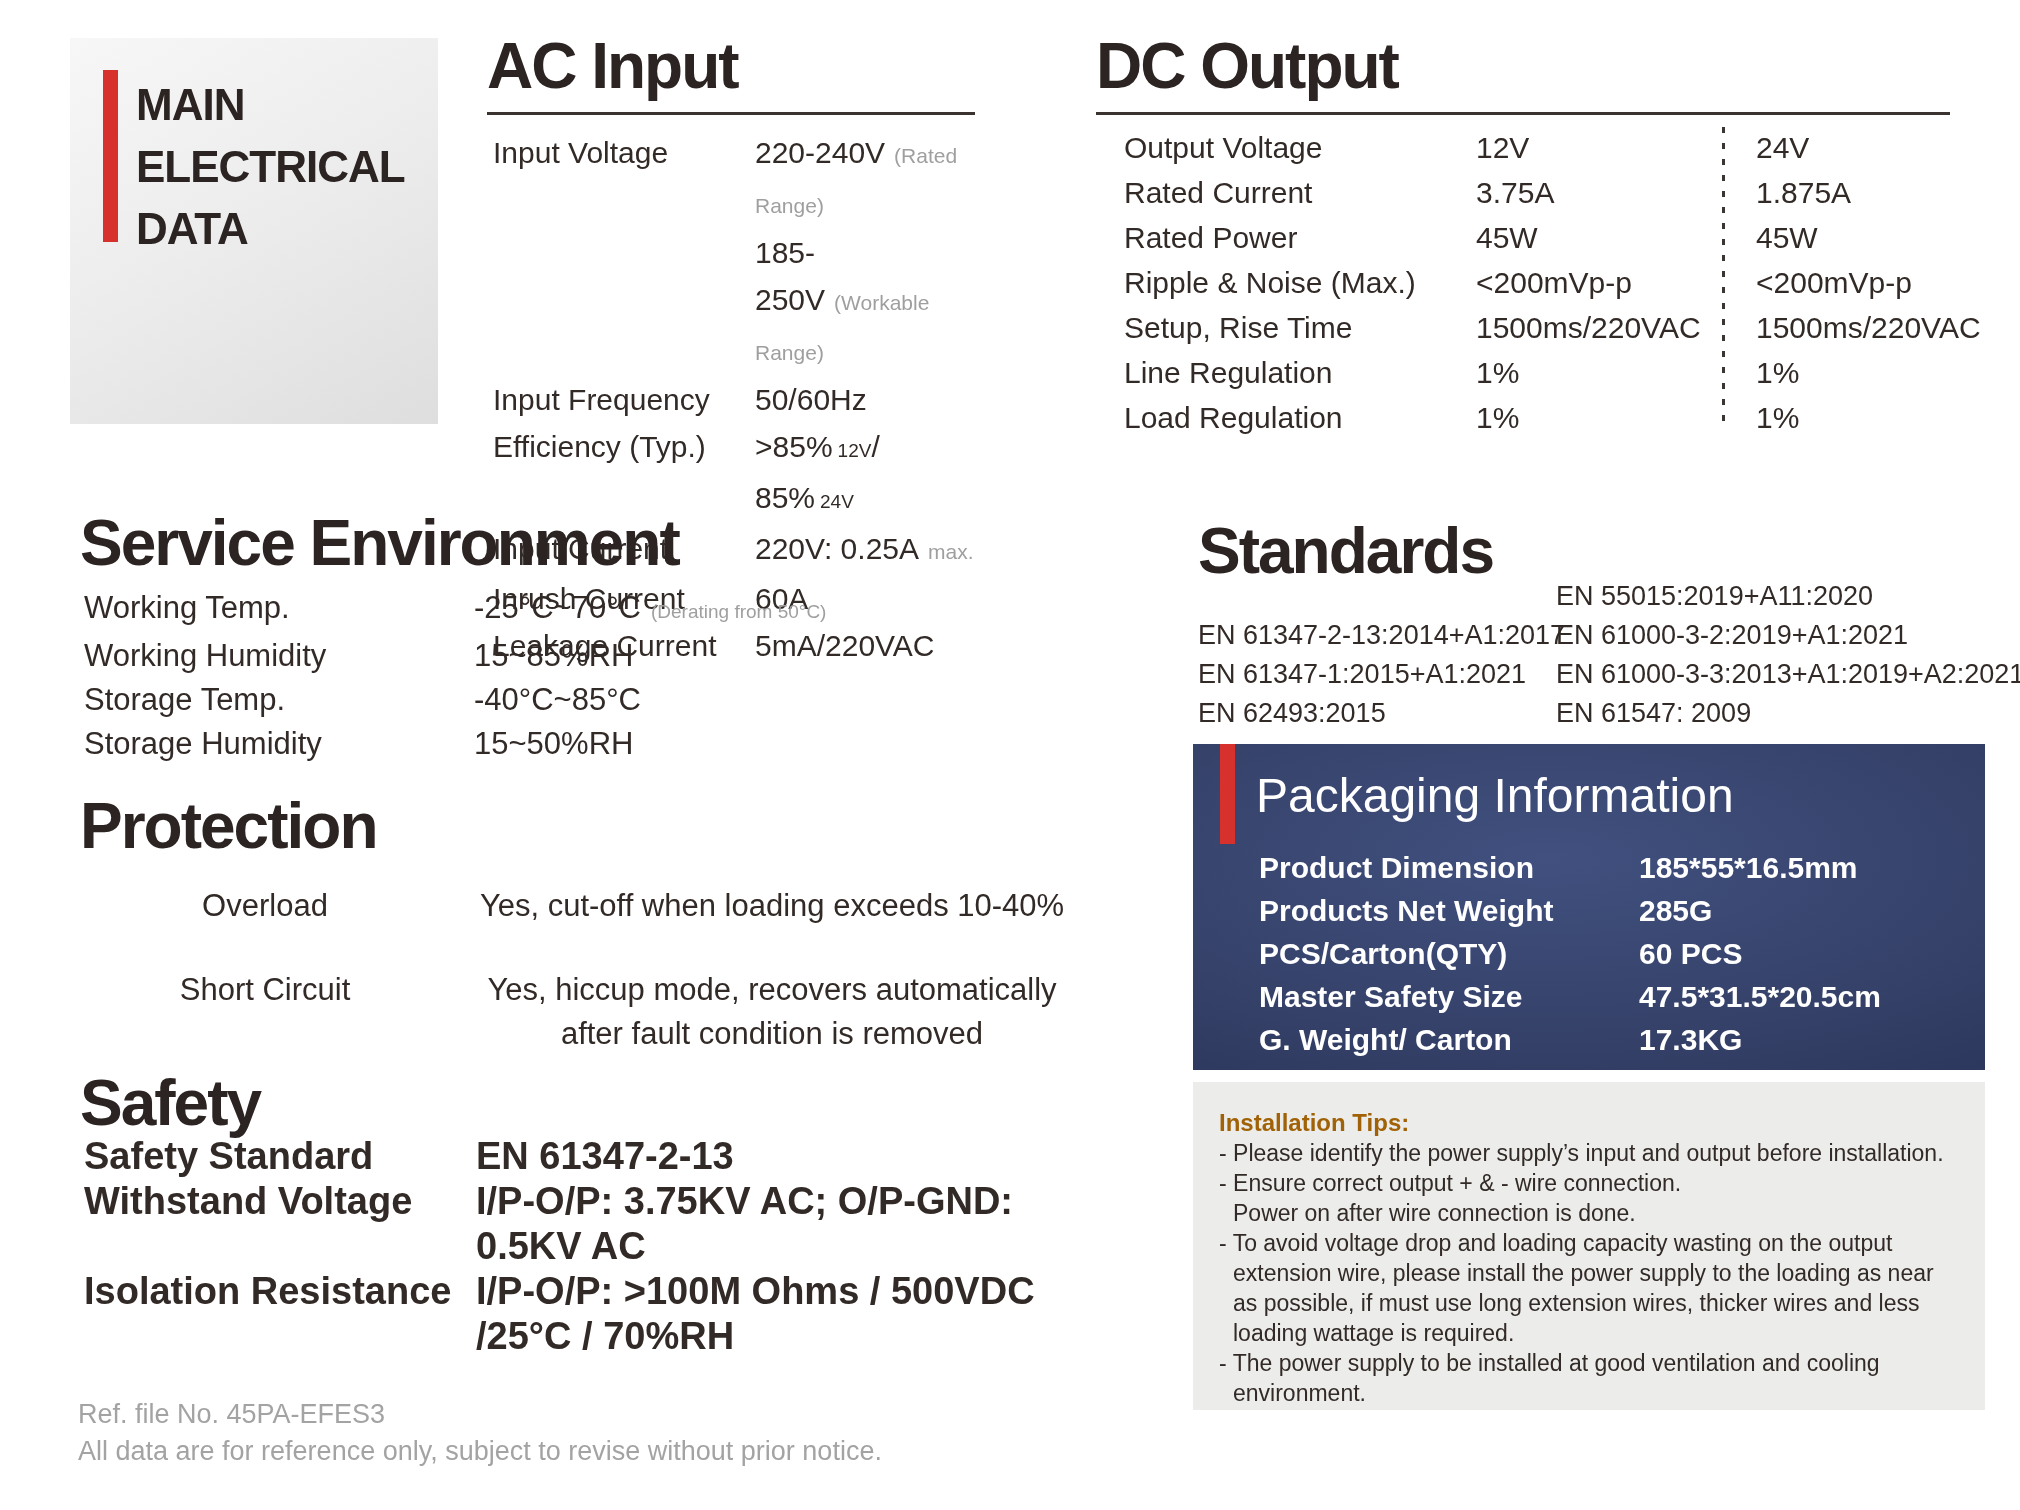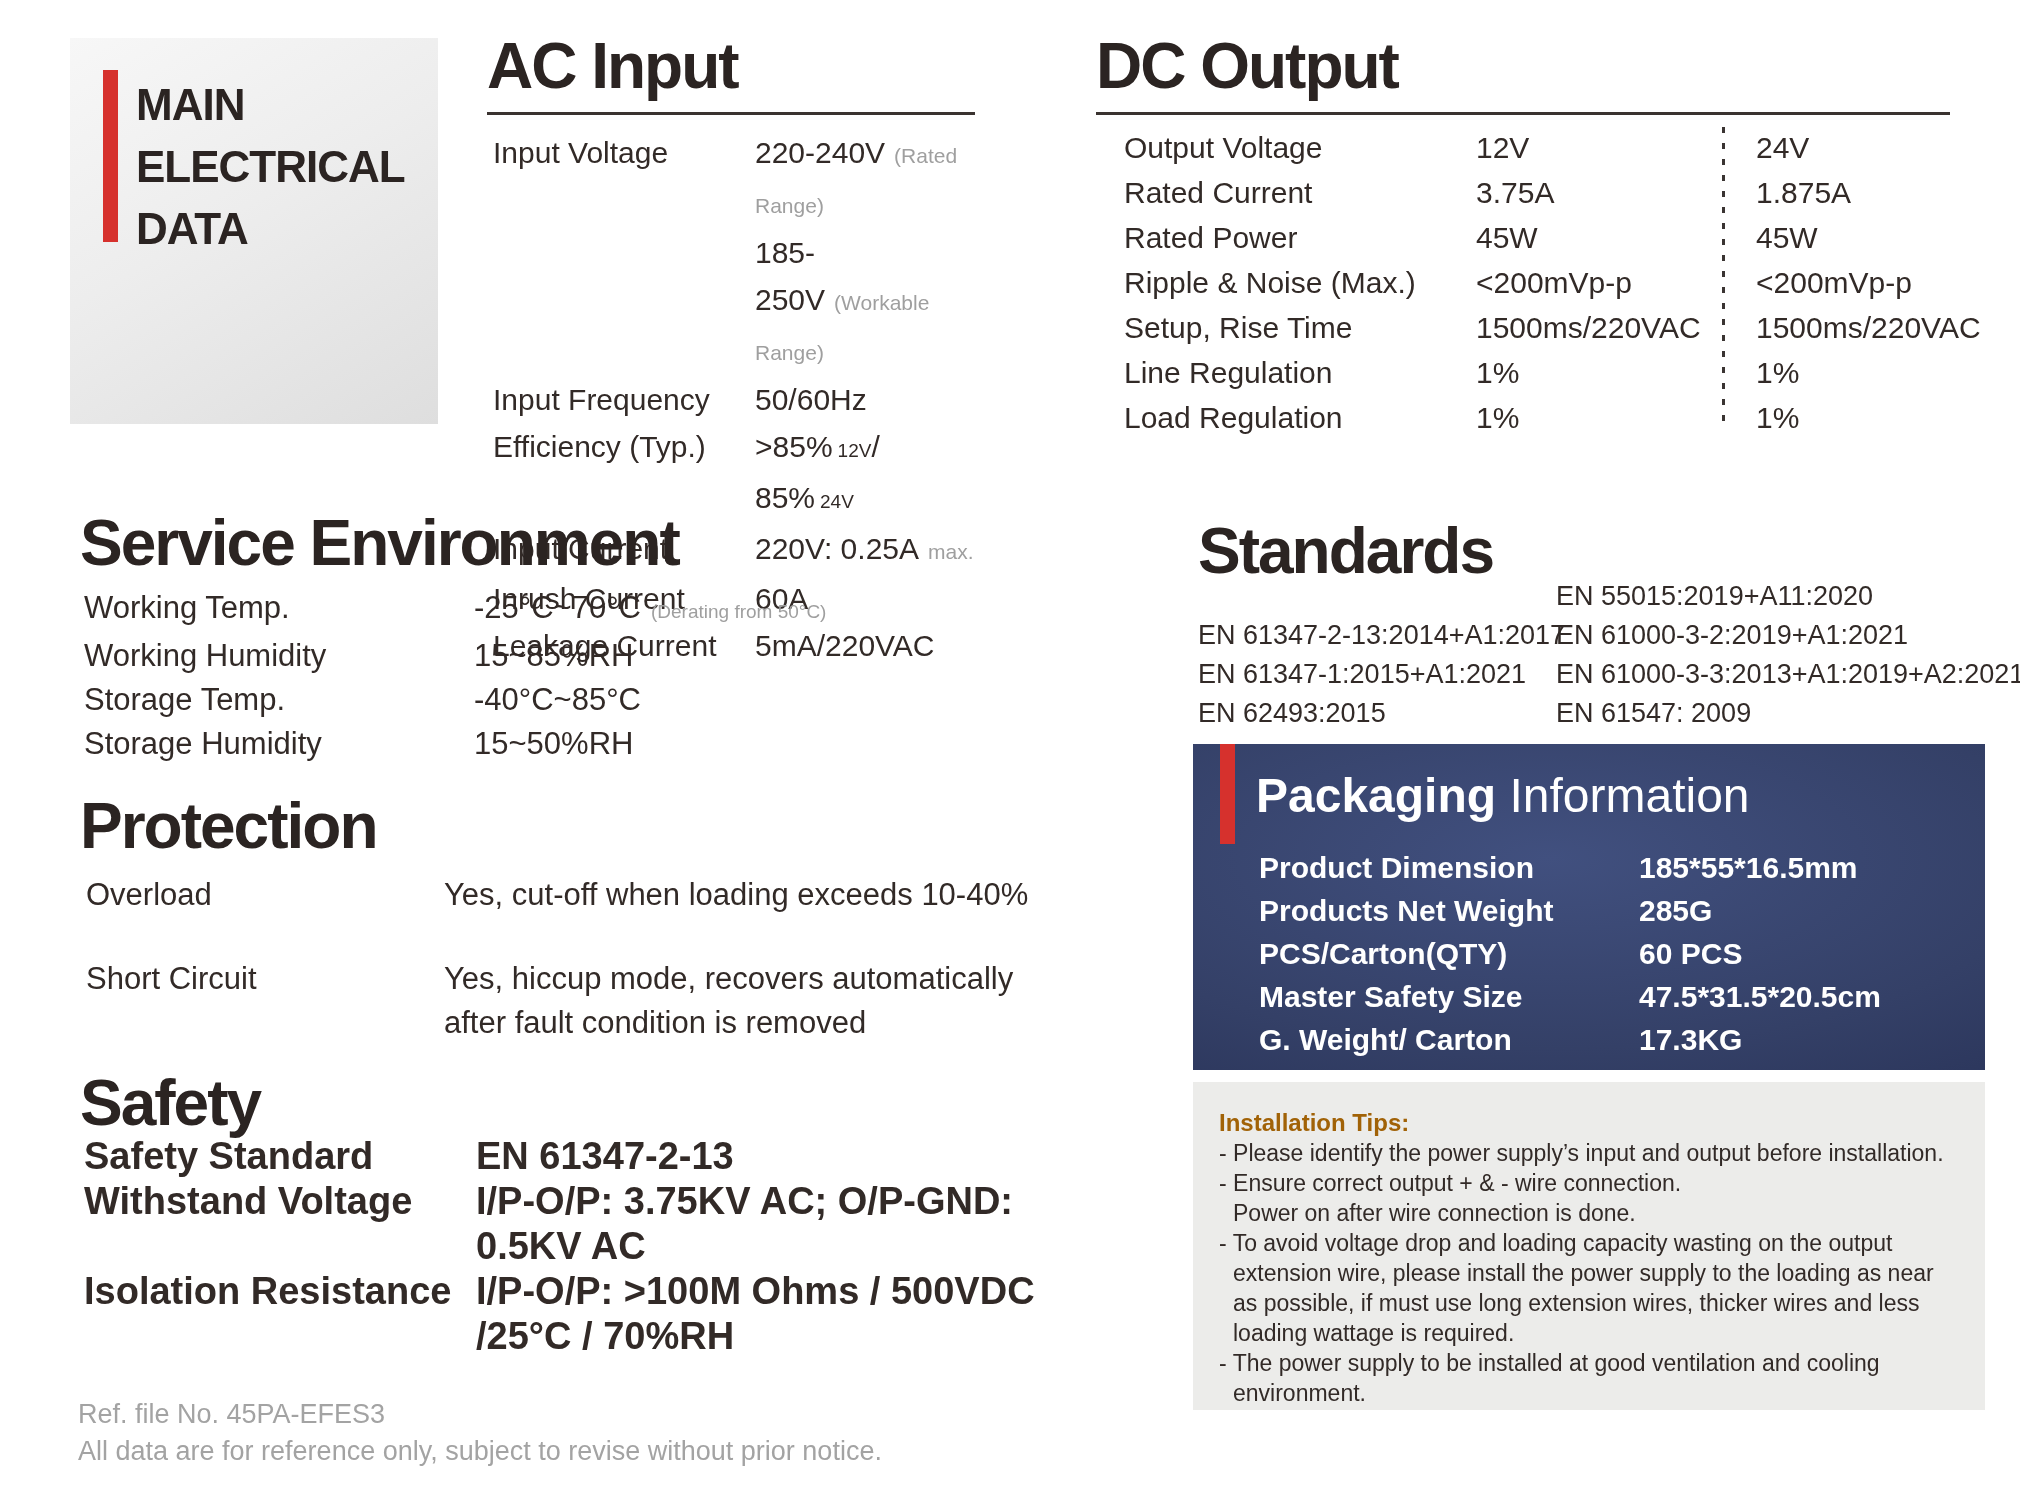--- a/index.html
+++ b/index.html
@@ -36,34 +36,34 @@
   .srv-rows{margin-top:12px;padding-left:4px;font-size:31px;line-height:44px;}
   .srv-row{display:grid;grid-template-columns:390px 1fr;}
   .note-lg{font-size:19px;color:#9f9f9f;margin-left:10px;text-align:center;}
 
   .sec-standards{position:absolute;left:1198px;top:520px;width:810px;height:220px;}
   .std-col{position:absolute;font-size:27px;line-height:39px;white-space:nowrap;}
   .std-col-left{left:0;top:96px;}
   .std-col-right{left:358px;top:57px;}
 
   .sec-protection{position:absolute;left:80px;top:795px;width:1020px;}
-  .prot-rows{margin-top:16px;padding-left:6px;font-size:31px;line-height:44px;}
+  .prot-rows{margin-top:27px;padding-left:6px;font-size:31px;line-height:44px;text-align:center;}
   .prot-row{display:grid;grid-template-columns:358px 1fr;}
   .prot-gap{margin-bottom:40px;}
 
   .sec-safety{position:absolute;left:80px;top:1072px;width:1020px;}
   .saf-rows{padding-left:4px;font-size:38px;line-height:45px;font-weight:bold;}
   .saf-row{display:grid;grid-template-columns:392px 1fr;}
 
   
   .pack-box{position:absolute;left:1193px;top:744px;width:792px;height:326px;
             background:radial-gradient(140% 130% at 45% 35%,#41507f 0%,#344067 45%,#273156 78%,#212a4b 100%);}
   .pack-bar{position:absolute;left:27px;top:0;width:15px;height:100px;background:#d6312d;}
   .pack-title{position:absolute;left:63px;top:24px;font-size:48px;color:#ffffff;white-space:nowrap;}
-  .pack-title .bold{font-weight:700;}
+  .pack-title .bold{font-weight:400;}
   .pack-title .light{font-weight:400;}
   .pack-rows{position:absolute;left:66px;top:102px;right:20px;font-size:30px;font-weight:700;
              color:#ffffff;line-height:43px;}
   .pack-row{display:grid;grid-template-columns:380px 1fr;}
 
   
   .tips-box{position:absolute;left:1193px;top:1082px;width:792px;height:328px;
             background:#ececea;box-sizing:border-box;padding:26px 10px 0 26px;}
   .tips-title{font-size:24px;font-weight:700;color:#a16207;line-height:30px;}
   .tip-line{font-size:23px;line-height:30px;color:#322a27;}

